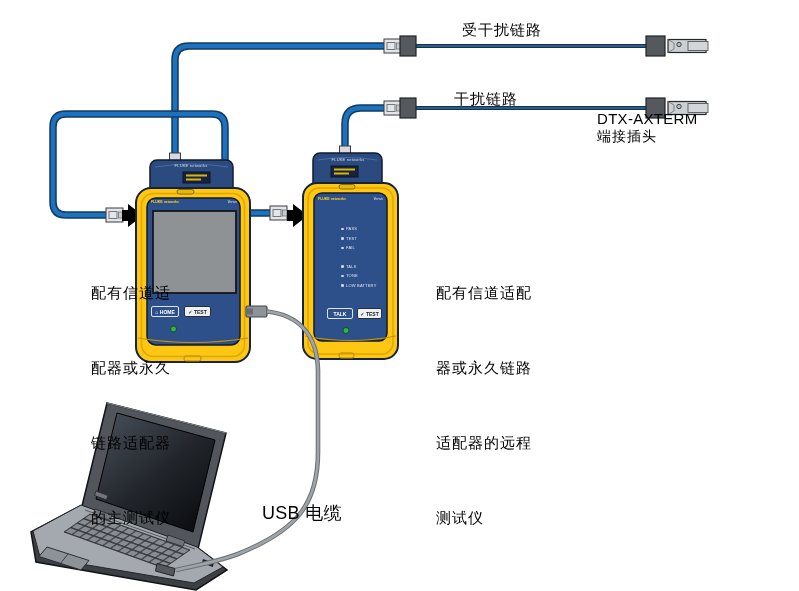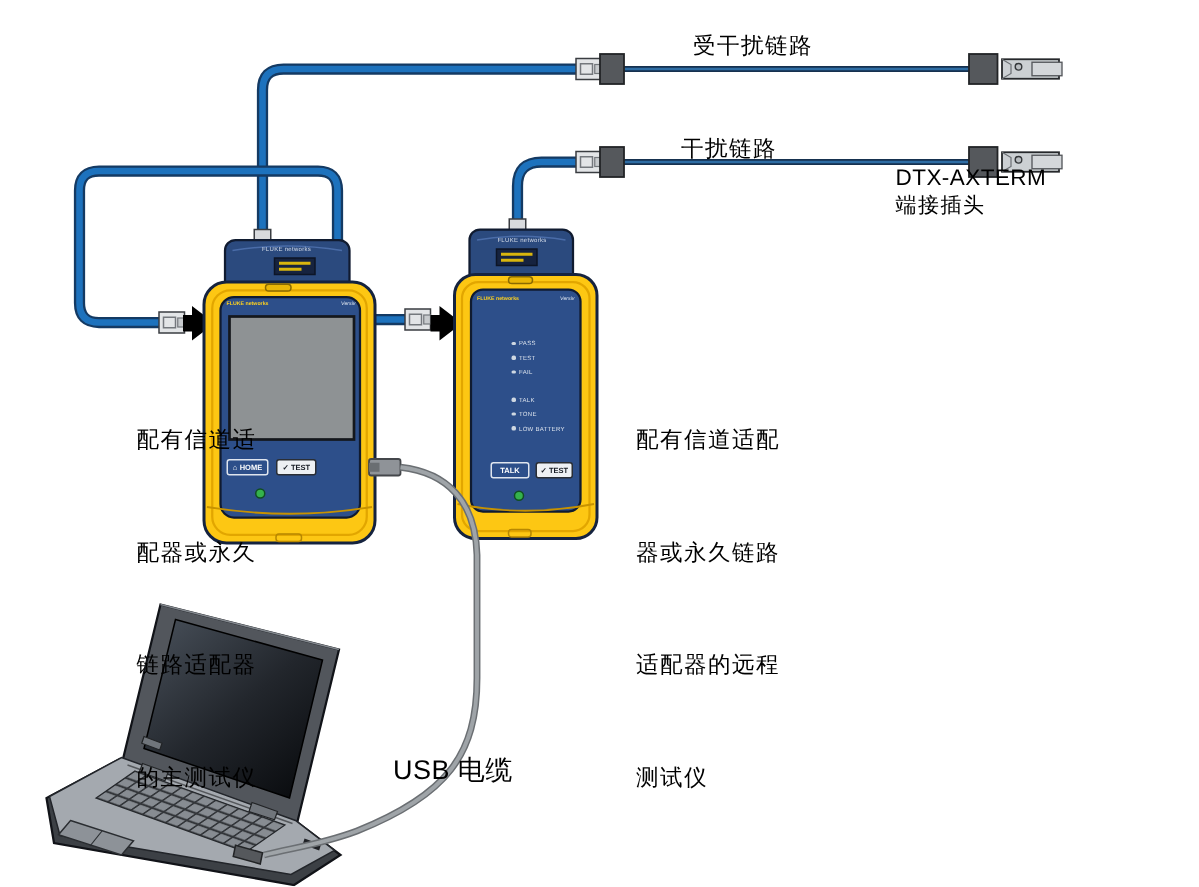--- a/index.html
+++ b/index.html
@@ -163,21 +163,21 @@
 </div>
 
 
 <div class="t cn cn-block" style="left:51px;top:231px;">
   <div>配有信道适</div>
   <div>配器或永久</div>
   <div>链路适配器</div>
   <div>的主测试仪</div>
 </div>
 
-<div class="t cn cn-block" style="left:384px;top:231px;">
+<div class="t cn cn-block" style="left:396px;top:231px;">
   <div>配有信道适配</div>
   <div>器或永久链路</div>
   <div>适配器的远程</div>
   <div>测试仪</div>
 </div>
 
 <div class="t latin" style="left:262px;top:501px;font-size:18px;">USB 电缆</div>
 
 <div class="tinybrand" style="left:157px;top:163px;width:68px;">FLUKE networks</div>
 <div class="tinybrand" style="left:317px;top:157px;width:62px;">FLUKE networks</div>

